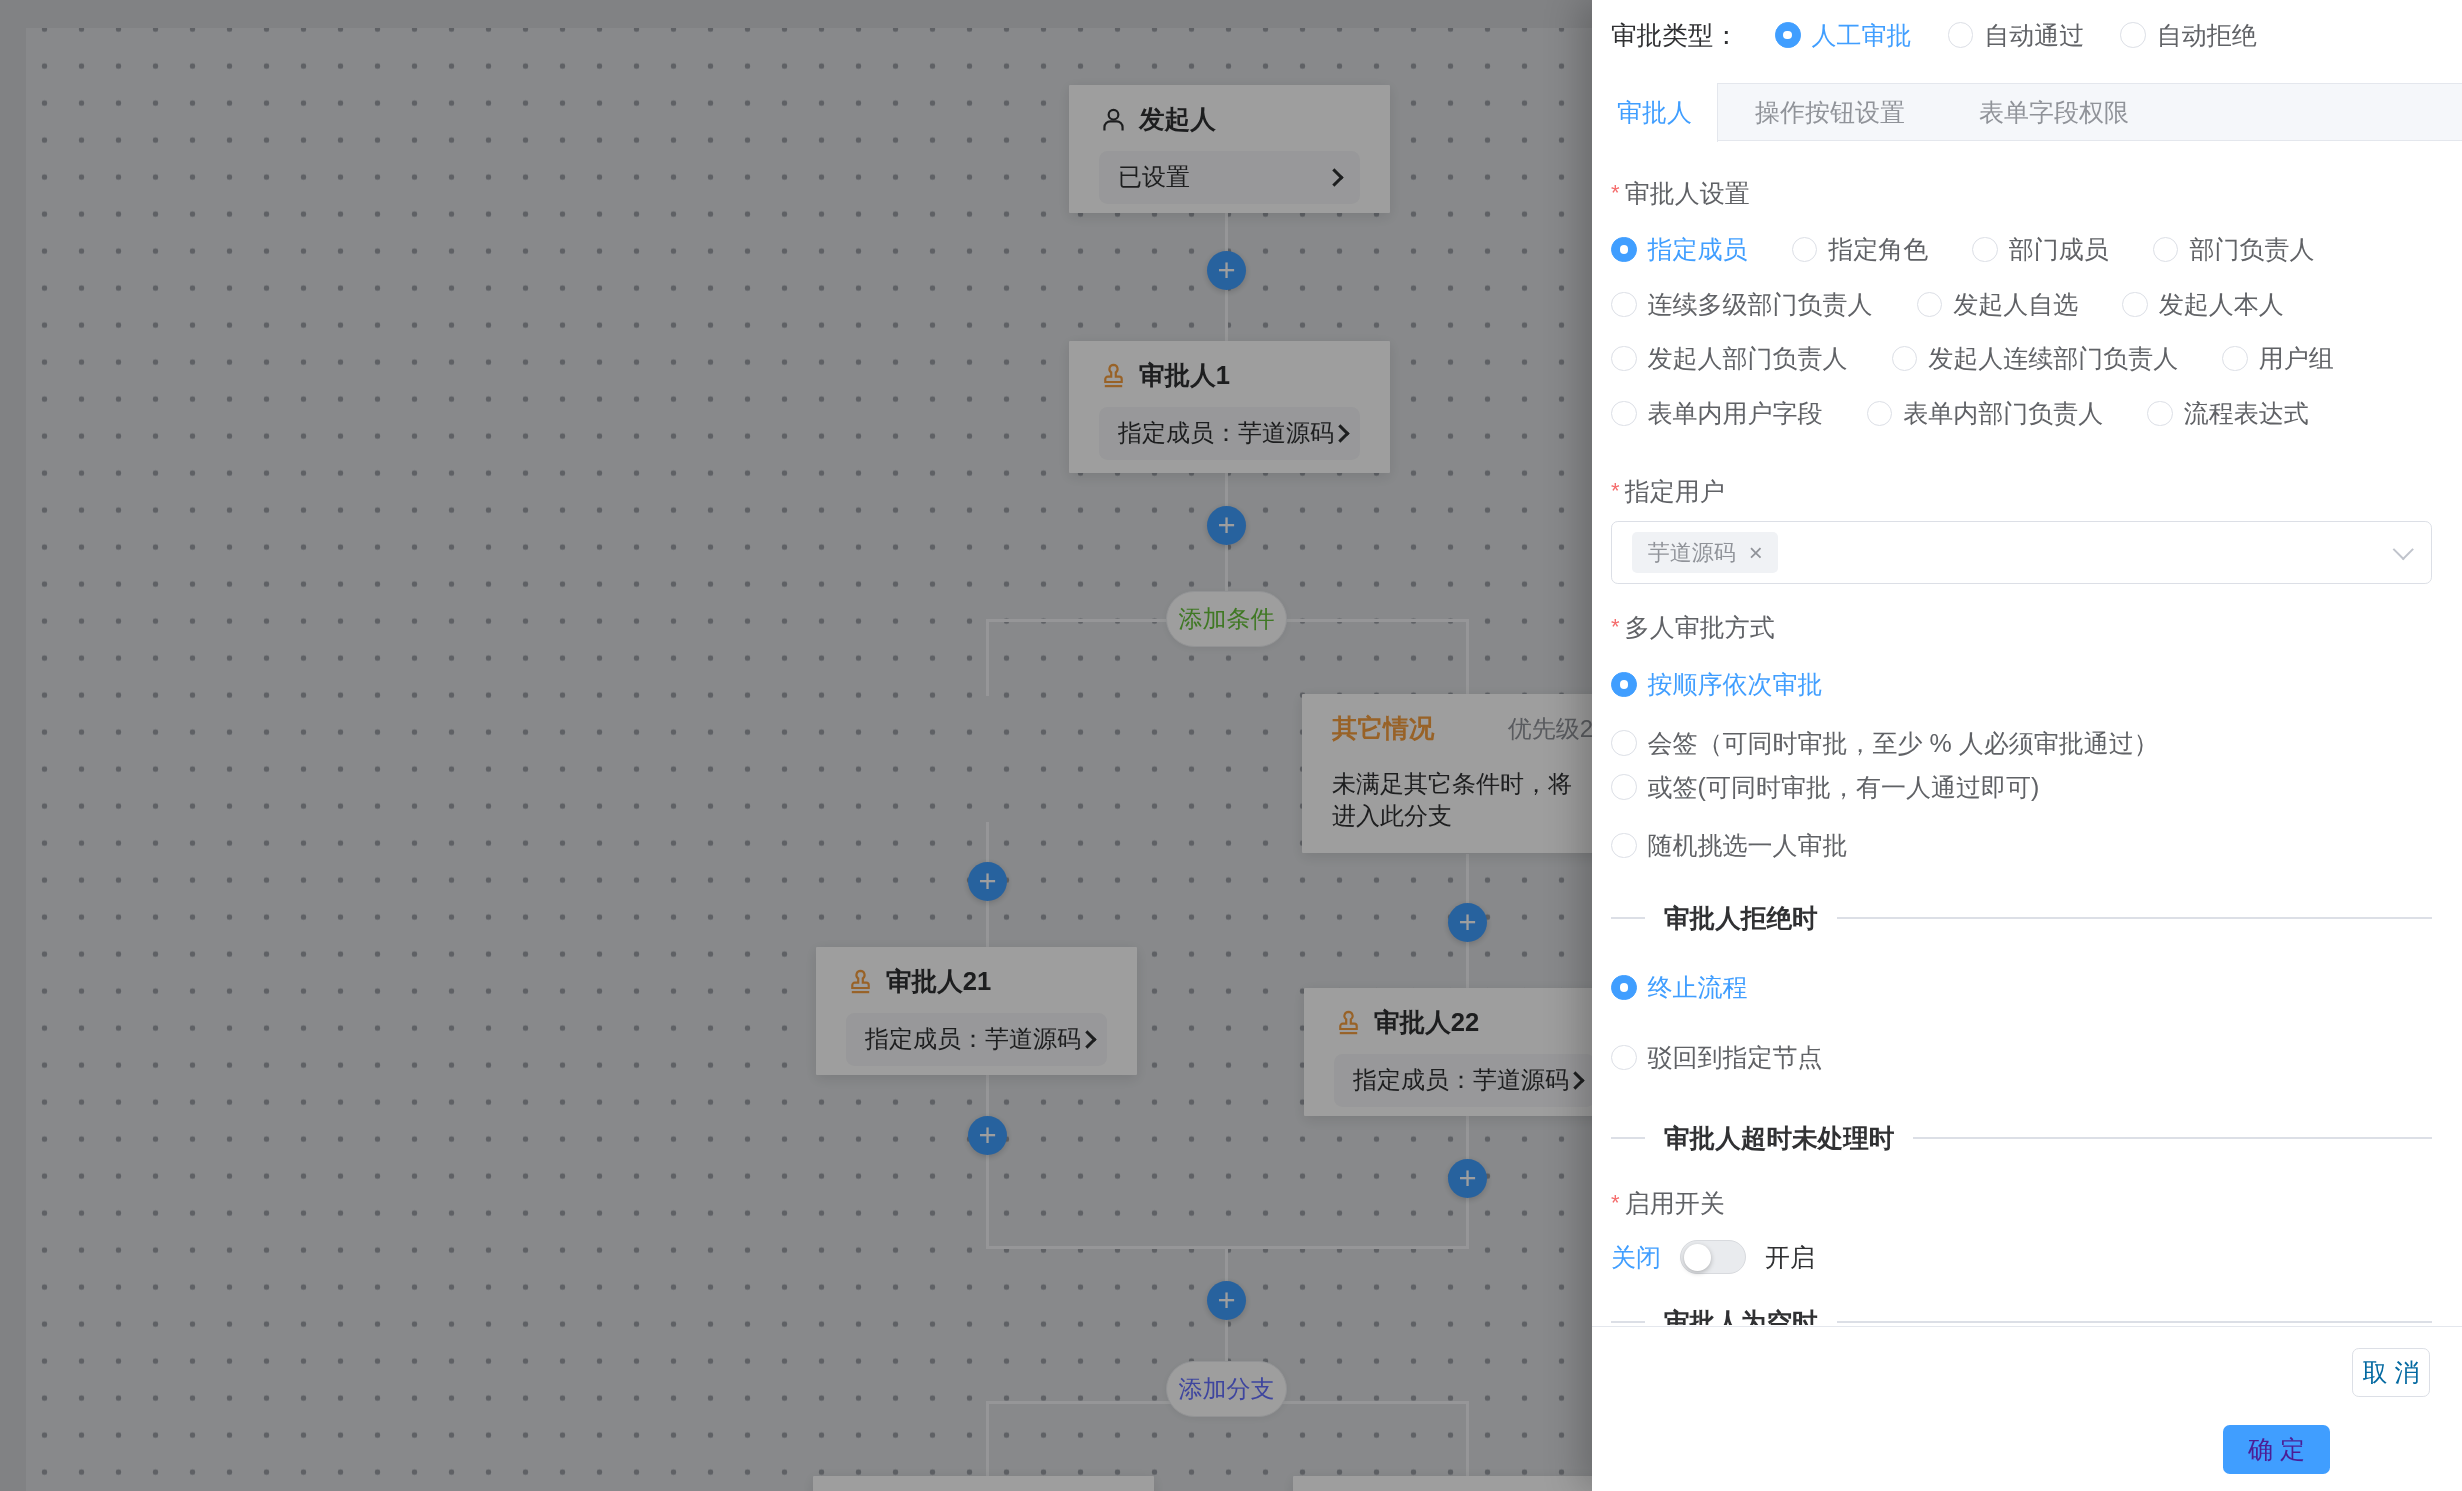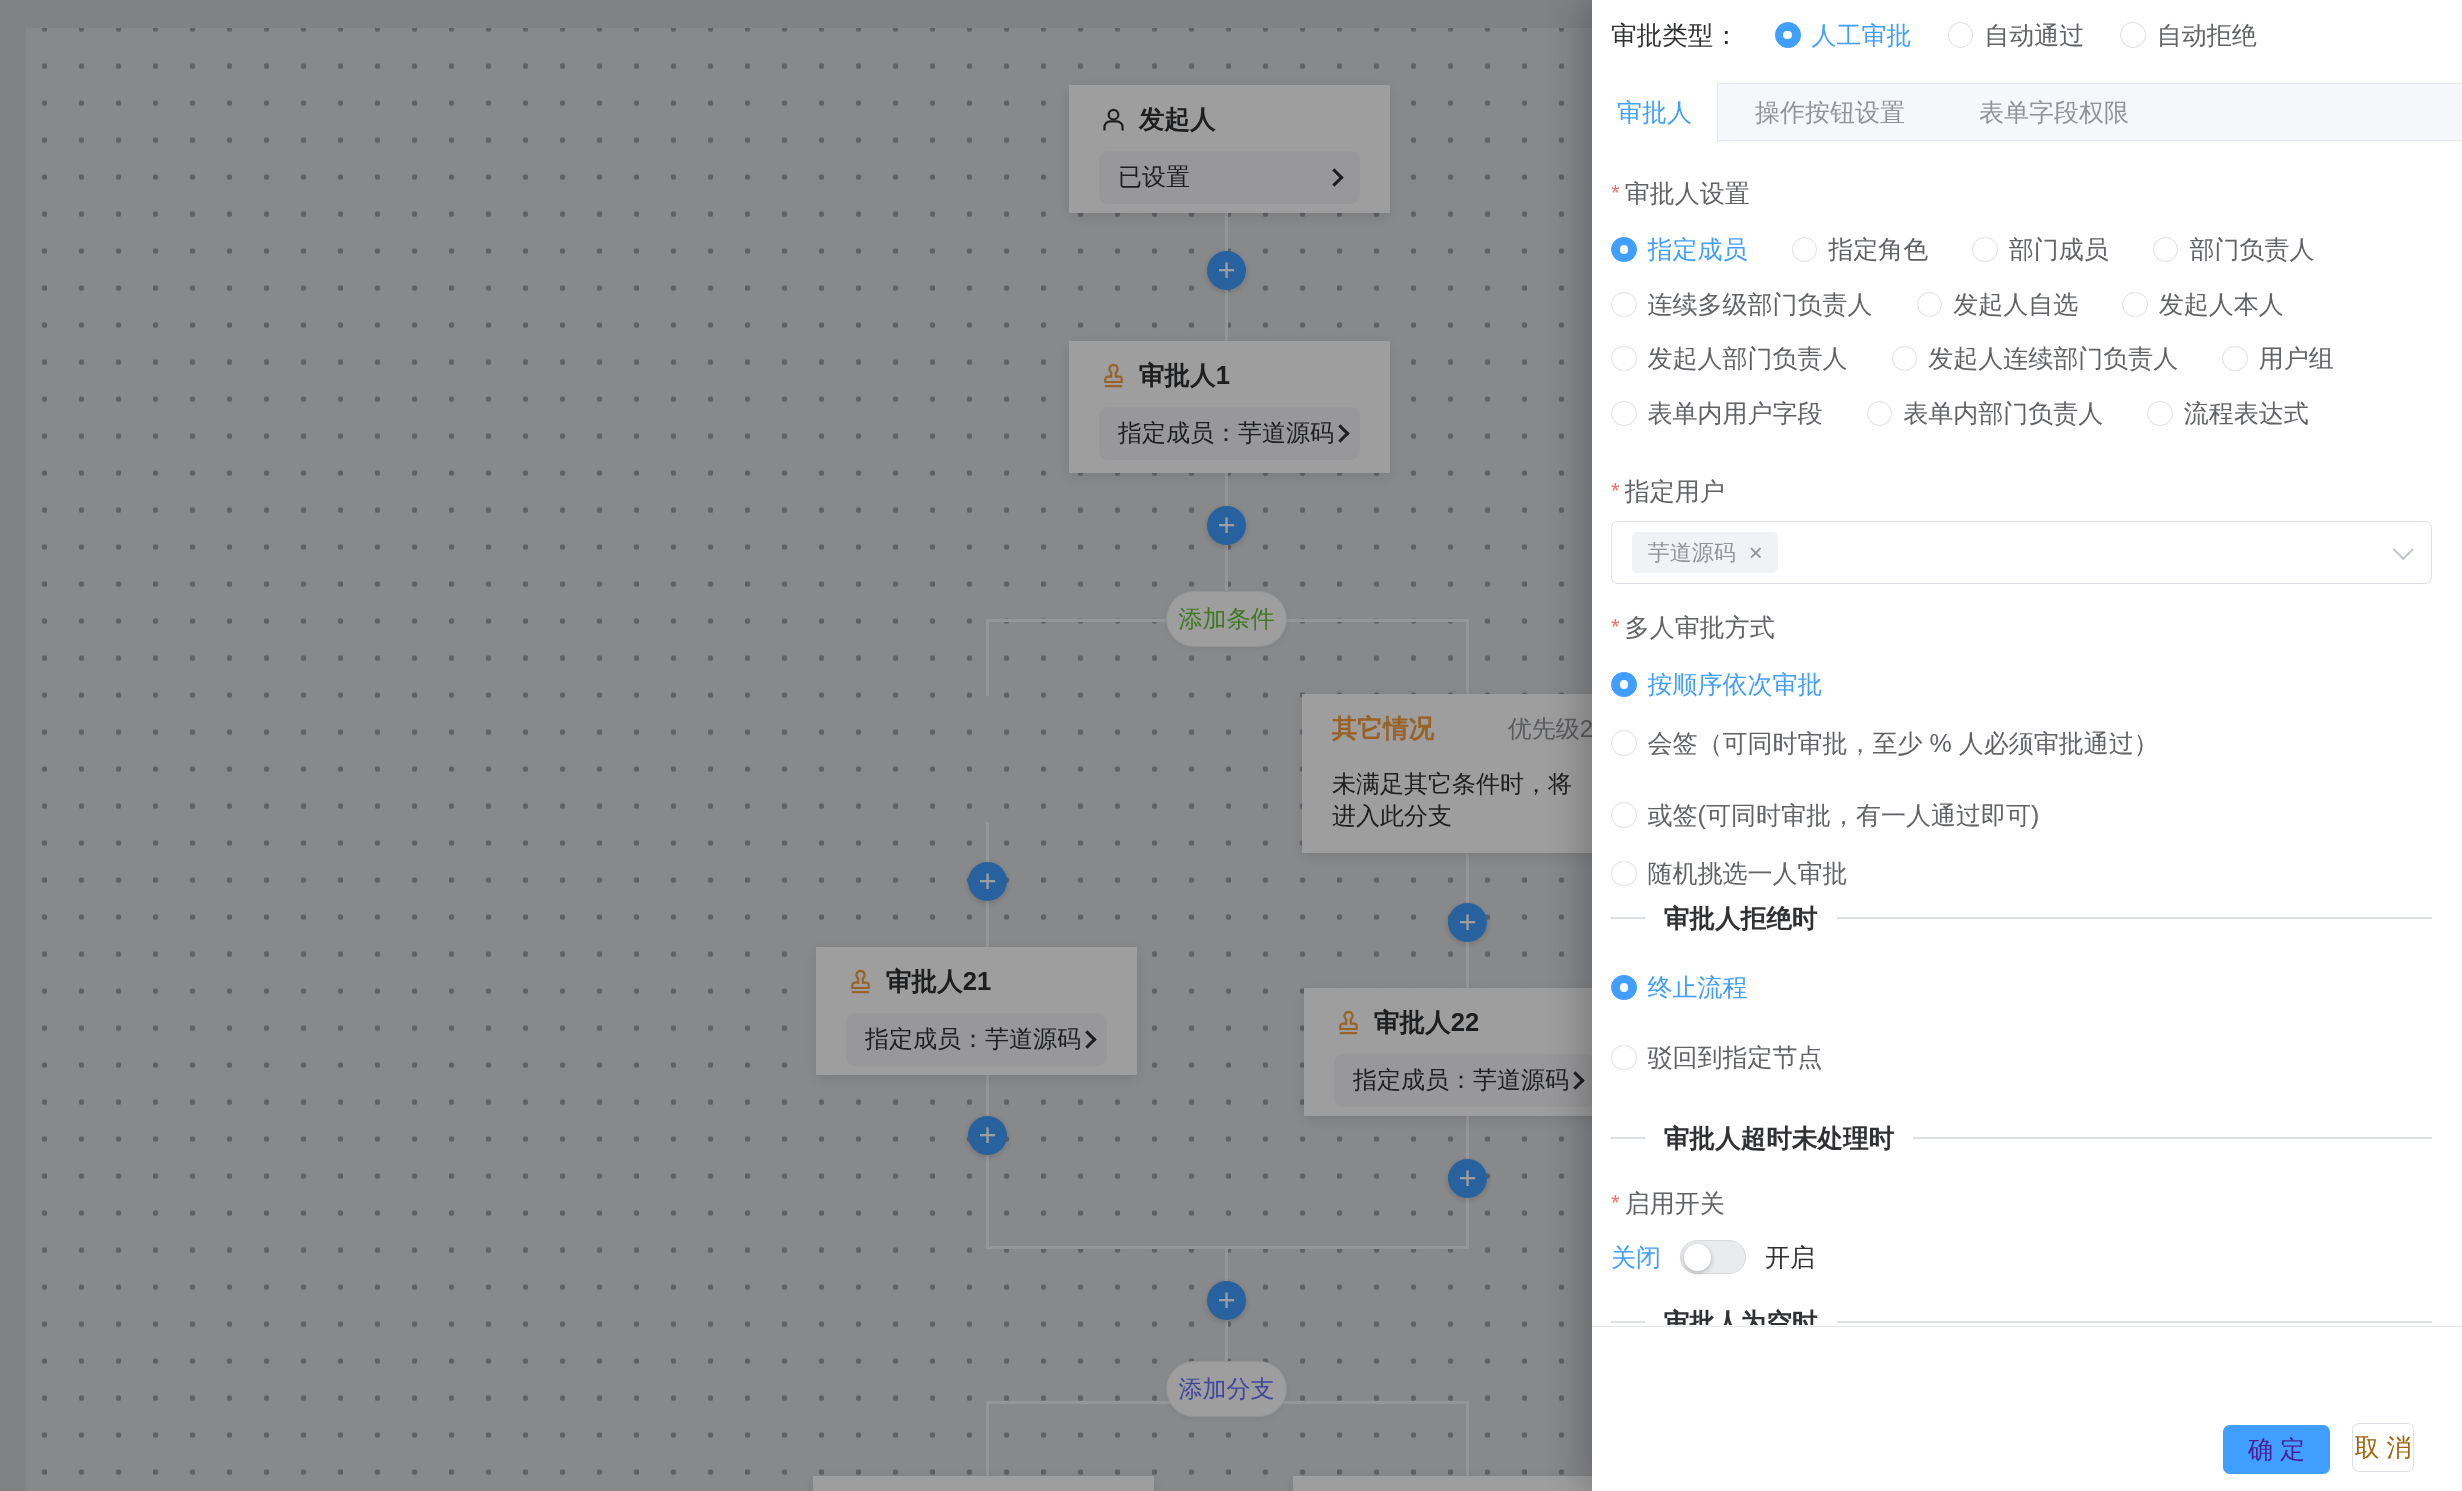--- a/index.html
+++ b/index.html
@@ -94,22 +94,22 @@
   .toggle-row { position:absolute; left:19px; display:flex; align-items:center; gap:19px; }
   .tg-off { font-size:25px; color:#409eff; } .tg-on { font-size:25px; color:#303133; }
   .switch { width:66px; height:34px; border-radius:17px; background:#e9ebee;
     border:0.9px solid #d8dade; position:relative; cursor:pointer; }
   .switch .knob { position:absolute; left:3.4px; top:2.6px; width:27px; height:27px;
     border-radius:50%; background:#ffffff; box-shadow:0 1.7px 5.1px rgba(0,0,0,.25); }
 
   .footer-btn { position:absolute; height:49px; border-radius:6.8px; font-size:25px;
     display:flex; align-items:center; justify-content:center; cursor:pointer; white-space:nowrap; }
   .btn-confirm { left:631px; width:107px; top:1425px; background:#409eff; color:#4c1d95; }
-  .btn-cancel { left:760px; width:62px; top:1423px; background:#ffffff;
-    color:#a16207; border:0.9px solid #dcdfe6; }
+  .btn-cancel { left:760px; width:78px; top:1348px; background:#ffffff;
+    color:#0369a1; border:0.9px solid #dcdfe6; }
 </style>
 </head>
 <body>
 
 <div class="canvas">
   <div class="sheet"></div>
 
   <div class="line vline" style="left:1225px;top:213px;height:128px"></div>
   <div class="line vline" style="left:1225px;top:473px;height:123px"></div>
   <div class="line hline" style="left:986px;top:619px;width:483px"></div>
@@ -349,21 +349,21 @@
     </div>
 
     <div class="sec-label" style="top:470px">
       <span class="req">*</span><span>多人审批方式</span>
     </div>
     <div class="radio-col" style="top:527px">
       <div class="radio-item on" style="margin-bottom:25.6px">
           <span class="rd"></span>
           <span>按顺序依次审批</span>
         </div>
-      <div class="radio-item" style="margin-bottom:39px">
+      <div class="radio-item" style="margin-bottom:11px">
           <span class="rd"></span>
           <span>会签（可同时审批，至少 % 人必须审批通过）</span>
         </div>
       <div class="radio-item" style="margin-bottom:25.6px">
           <span class="rd"></span>
           <span>或签(可同时审批，有一人通过即可)</span>
         </div>
       <div class="radio-item">
           <span class="rd"></span>
           <span>随机挑选一人审批</span>

